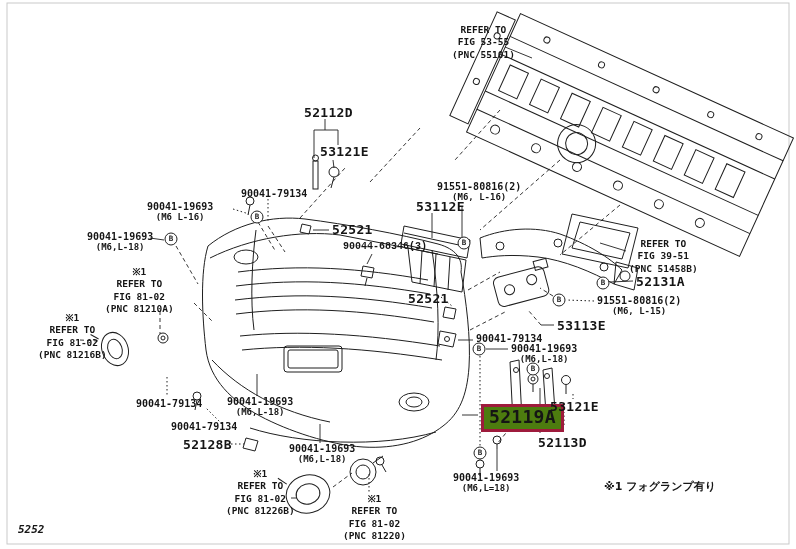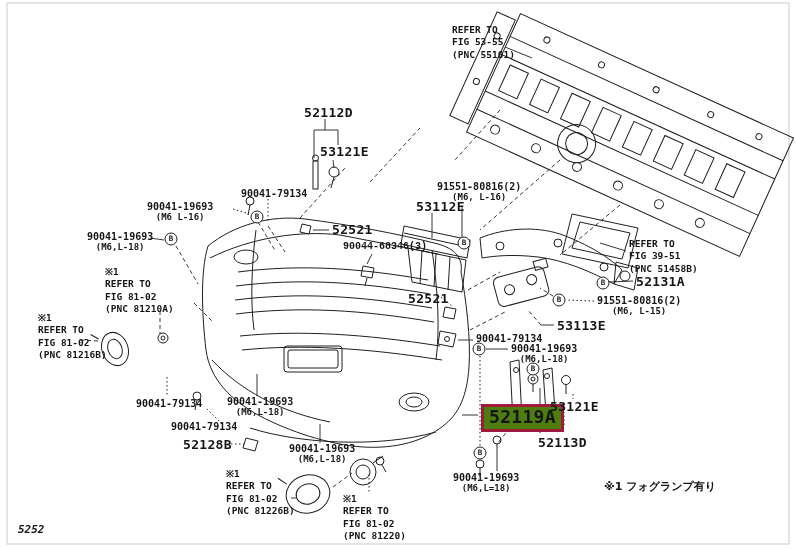--- a/index.html
+++ b/index.html
@@ -2,21 +2,21 @@
 <html><head>
 <meta charset="utf-8">
 <style>
   html,body { margin:0; padding:0; background:#ffffff; }
   #page {
     position:relative; width:796px; height:549px; background:#ffffff;
     overflow:hidden; font-family:"DejaVu Sans Mono", monospace;
   }
   #art { position:absolute; left:0; top:0; width:796px; height:549px; }
   #labels { position:absolute; left:0; top:0; width:796px; height:549px; }
-  .label { position:absolute; color:#151515; font-weight:bold; white-space:nowrap; }
+  .label { position:absolute; color:#151515; font-weight:bold; white-space:nowrap;text-align:center; }
   .label .ln { display:block; }
   .kind-part { font-size:13px; line-height:1.05; letter-spacing:0.3px; }
   .kind-bolt { font-size:10px; line-height:1.12; }
   .kind-bolt .sub { font-size:9px; font-weight:bold; }
   .kind-ref  { font-size:9.5px; line-height:1.3; }
   .kind-code { font-size:11px; font-weight:bold;font-style:italic; }
   .kind-note { font-size:11px; font-family:"DejaVu Sans",sans-serif; font-weight:bold; }
   .boxed {
     border:3px solid #9e1b3c; background:#4d7c0f; padding:1px 5px 2px 5px;
     font-size:18px;

